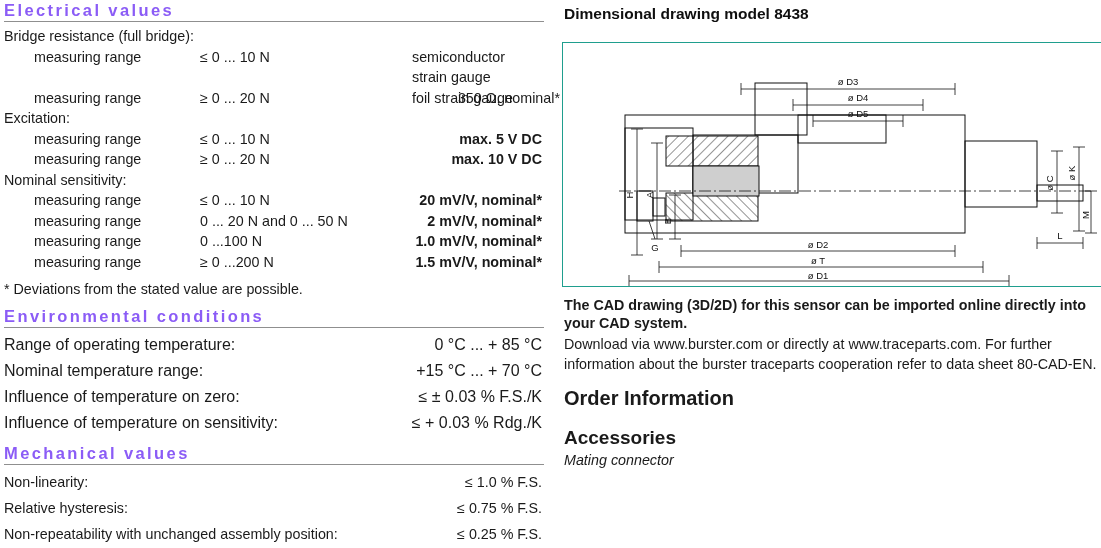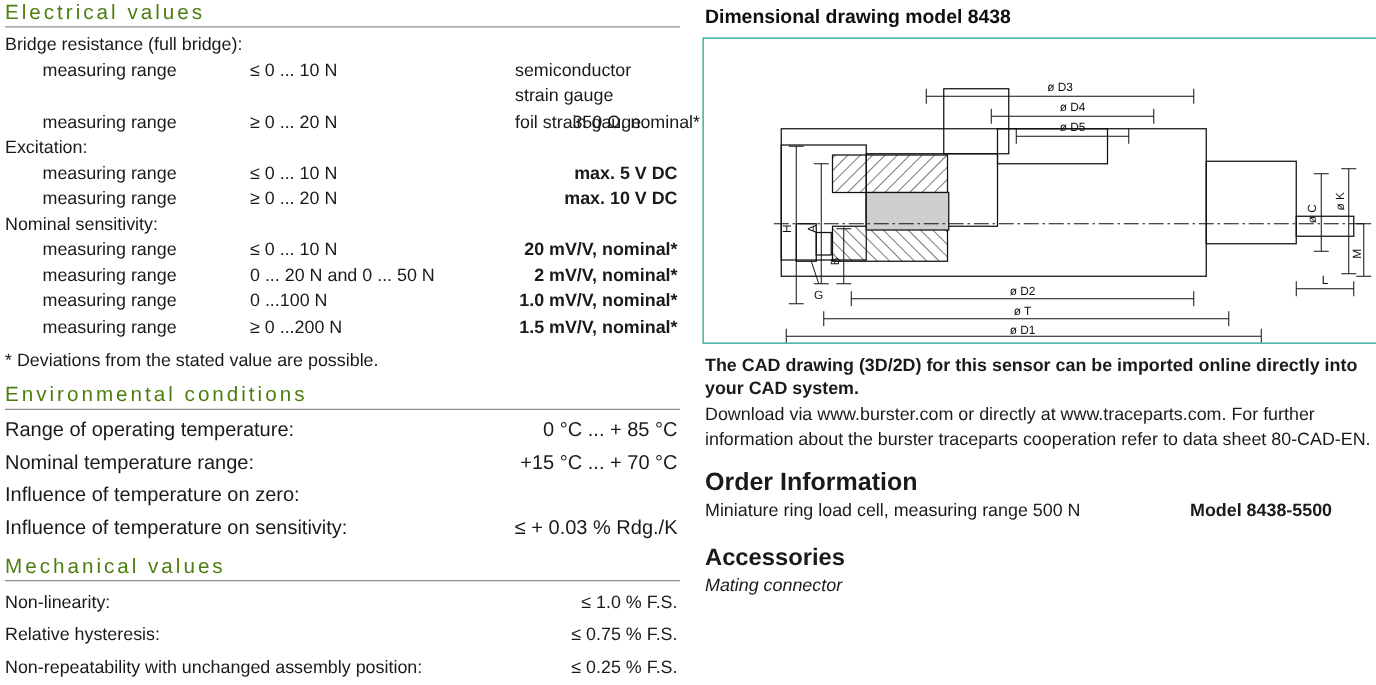--- a/index.html
+++ b/index.html
@@ -20,24 +20,24 @@
     position: absolute;
     left: 0px; top: 0px;
     width: 548px;
     height: 548px;
     padding: 0 4px;
   }
 
   .sec-head {
     font-size: 16.5px;
     letter-spacing: 2.4px;
-    color: #4d7c0f;
+    color: #8b5cf6;
     margin: 0;
     padding: 0;
-    font-weight: normal;
+    font-weight: bold;
     line-height: 20px;
   }
   .sec-head-rule {
     border-bottom: 1px solid #8f8f8f;
     margin: 1px 0 4px 0;
     width: 540px;
   }
 
   .row {
     position: relative;
@@ -82,21 +82,21 @@
     position: absolute;
     left: 562px; top: 0px;
     width: 539px;
     height: 548px;
   }
   .dim-title {
     font-size: 15.5px;
     font-weight: bold;
     color: #0f0f0f;
     line-height: 20px;
-    margin: 4px 0 6px 2px;
+    margin: 4px 0 18px 2px;
   }
   .draw-box {
     position: relative;
     width: 632px;
     height: 245px;
     border: 1px solid #1f9e8e;
     background: #fff;
     overflow: hidden;
   }
   .cad-note {
@@ -222,20 +222,21 @@
     <div class="env-row">
       <span>Range of operating temperature:</span>
       <span class="v">0 °C ... + 85 °C</span>
     </div>
     <div class="env-row">
       <span>Nominal temperature range:</span>
       <span class="v">+15 °C ... + 70 °C</span>
     </div>
     <div class="env-row">
       <span>Influence of temperature on zero:</span>
+      <span class="v">≤ ± 0.03 % F.S./K</span>
     </div>
     <div class="env-row">
       <span>Influence of temperature on sensitivity:</span>
       <span class="v">≤ + 0.03 % Rdg./K</span>
     </div>
 
     <div class="sec-head" style="margin-top:7px;">Mechanical values</div>
     <div class="sec-head-rule"></div>
 
     <div class="mech-row">
@@ -368,23 +369,19 @@
         <text class="dtxt" x="512" y="130" text-anchor="middle" transform="rotate(-90 512 130)">ø K</text>
         <text class="dtxt" x="526" y="172" text-anchor="middle" transform="rotate(-90 526 172)">M</text>
         <text class="dtxt" x="497" y="196" text-anchor="middle">L</text>
       </svg>
     </div>
 
     <div class="cad-note">The CAD drawing (3D/2D) for this sensor can be imported online directly into your CAD system.</div>
     <div class="cad-body">Download via www.burster.com or directly at www.traceparts.com. For further information about the burster traceparts cooperation refer to data sheet 80-CAD-EN.</div>
 
     <div class="order-head">Order Information</div>
-    <div class="order-line">
-      <span>Miniature ring load cell, measuring range 500 N</span>
-      <span class="model">Model 8438-5500</span>
-    </div>
 
     <div class="acc-head">Accessories</div>
     <div class="acc-line">Mating connector</div>
 
   </div>
 
 </div>
 
 </body></html>

